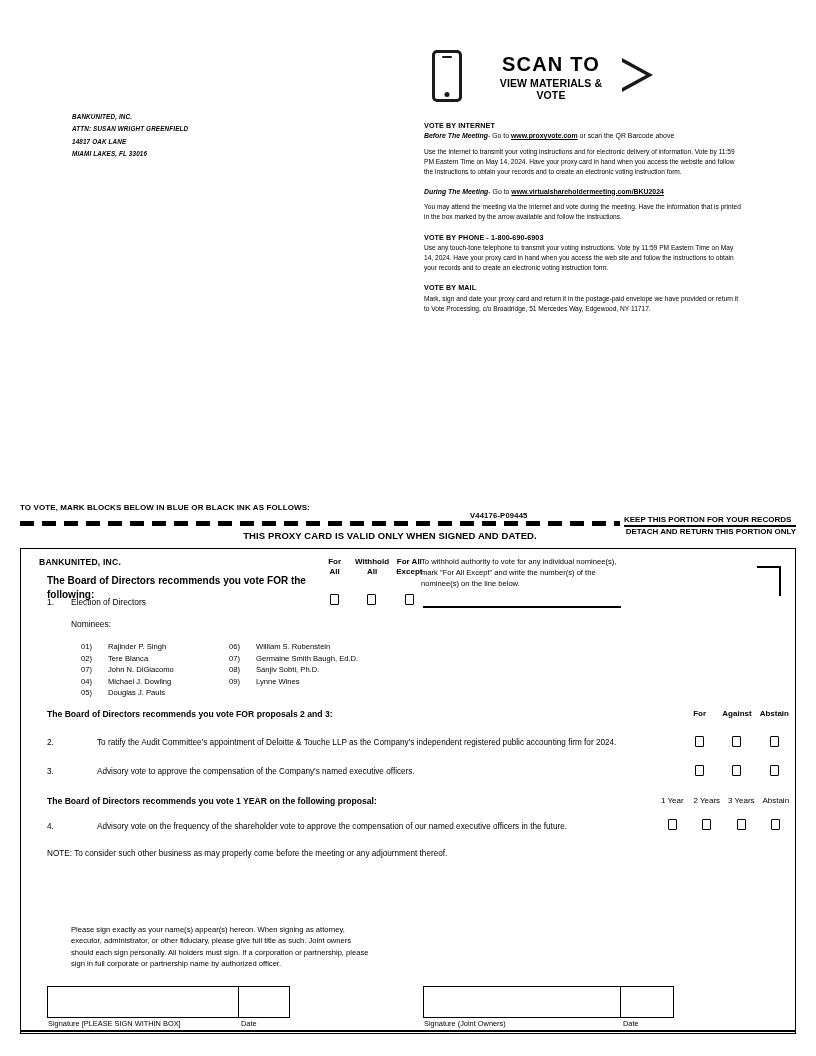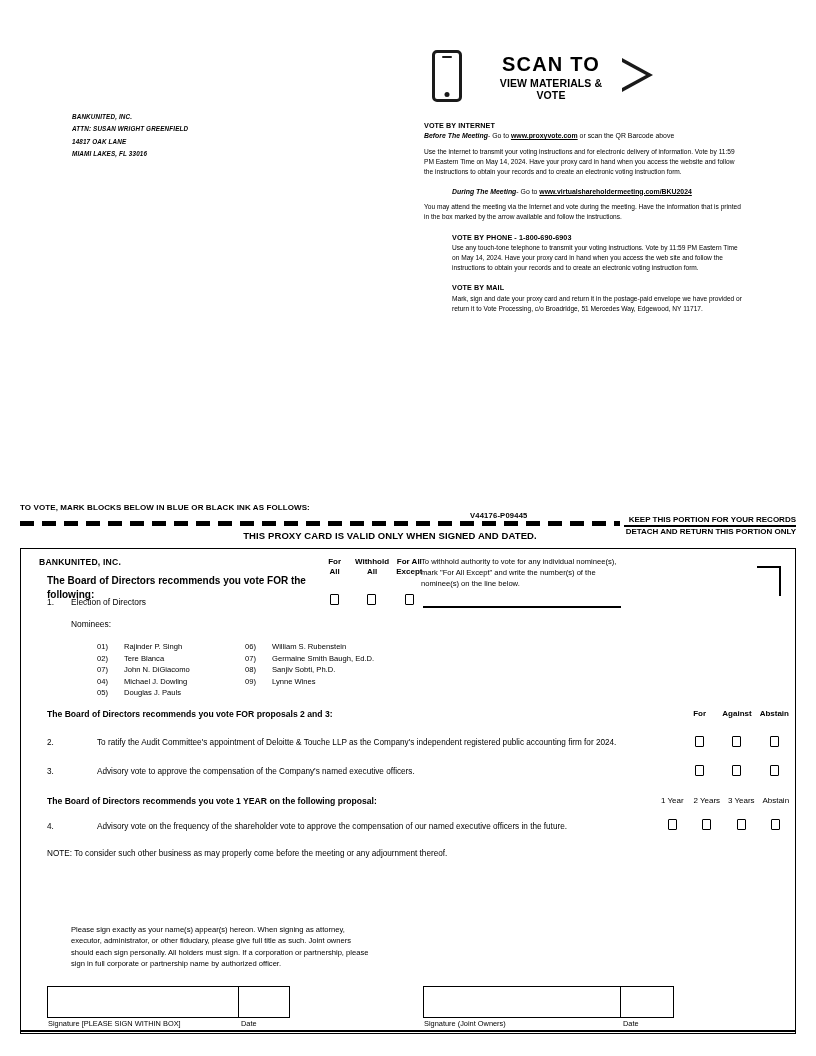--- a/index.html
+++ b/index.html
@@ -136,21 +136,20 @@
   }
   .vi-link {
     text-decoration: underline;
     font-weight: bold;
   }
   .vi-para {
     margin-top: 5px;
   }
   .vi-gap {
     margin-top: 9px;
-    margin-left: 28px;
   }
 
   
   .tovote-line {
     position: absolute;
     left: 20px;
     top: 503px;
     font-size: 8px;
     font-weight: bold;
     letter-spacing: 0.1px;
@@ -173,21 +172,21 @@
       to right,
       #000000 0px, #000000 14px,
       #ffffff 14px, #ffffff 22px
     );
   }
   .keep-portion {
     position: absolute;
     left: 624px;
     top: 515px;
     width: 172px;
-    text-align: right;
+    text-align: left;
     font-size: 8px;
     font-weight: bold;
   }
   .keep-rule {
     position: absolute;
     left: 624px;
     top: 525px;
     width: 172px;
     height: 1.5px;
     background: #000000;
@@ -312,21 +311,21 @@
 
   .nominees-label {
     position: absolute;
     left: 50px;
     top: 70px;
     font-size: 8.4px;
   }
 
   .nominees {
     position: absolute;
-    left: 76px;
+    left: 60px;
     top: 92px;
     width: 300px;
     font-size: 7.6px;
     line-height: 1.52;
   }
   .nom-row { display: flex; }
   .nom-col { display: flex; width: 148px; }
   .nom-key { width: 27px; }
   .nom-name { flex: 1; }
 

